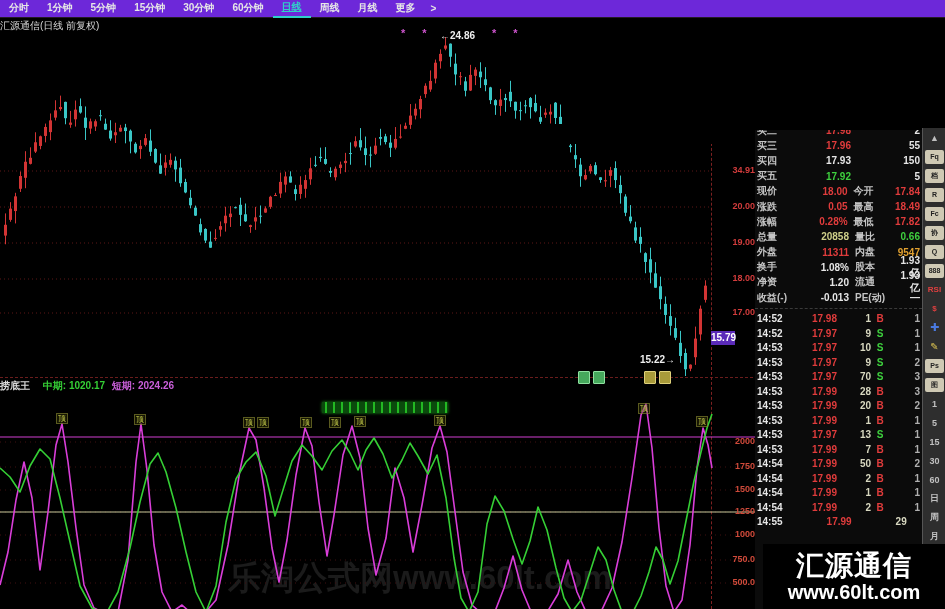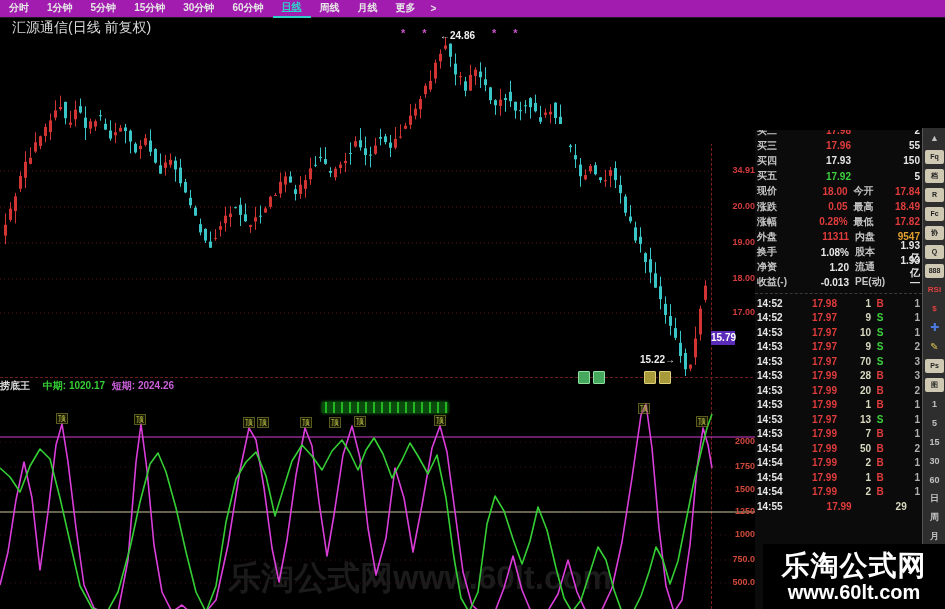--- a/index.html
+++ b/index.html
@@ -1,26 +1,26 @@
 <!DOCTYPE html>
 <html><head>
 <meta charset="utf-8">
 <style>
   html,body{margin:0;padding:0;background:#000;}
   body{width:945px;height:609px;overflow:hidden;font-family:"Liberation Sans","DejaVu Sans",sans-serif;}
   .app{position:relative;width:945px;height:609px;background:#000;overflow:hidden;}
 
   
-  .toolbar{position:absolute;left:0;top:0;width:945px;height:17px;background:#a21caf;
+  .toolbar{position:absolute;left:0;top:0;width:945px;height:17px;background:#6d28d9;
            border-bottom:1px solid #241a24;display:flex;align-items:center;z-index:40;}
   .tool-item{color:#e6e6e6;font-size:10px;font-weight:bold;padding:1px 9px 2px 9px;cursor:default;}
   .tool-item.active{color:#2fd0c8;border-bottom:2px solid #2fd0c8;text-decoration:underline;}
   .tool-arrow{color:#e6e6e6;font-size:10px;font-weight:bold;padding:0 6px;}
 
-  .chart-title{position:absolute;left:12px;top:19px;color:#d8d8d8;font-size:14px;z-index:20;}
+  .chart-title{position:absolute;left:0;top:19px;color:#d8d8d8;font-size:10px;z-index:20;}
 
   svg{position:absolute;left:0;}
   #candleSvg{top:0;z-index:10;}
   #indSvg{top:395px;z-index:10;}
 
   .vline{position:absolute;top:128px;height:481px;width:0;border-left:1px dashed #7c2020;z-index:8;}
   .hsep{position:absolute;left:0;width:763px;height:0;border-top:1px dashed #6a1c1c;z-index:8;}
 
   .axl{position:absolute;width:46px;text-align:right;color:#d23c3c;font-size:9px;font-weight:bold;z-index:12;}
   .price-badge{position:absolute;left:711px;width:24px;height:14px;background:#5a2ab8;color:#fff;
@@ -498,20 +498,26 @@
         <span class="lb st-lb2">最高</span>
         <span class="st-v2 c-r">18.49</span>
       </div>
       <div class="qrow">
         <span class="lb st-lb">涨幅</span>
         <span class="st-v1 c-r">0.28%</span>
         <span class="lb st-lb2">最低</span>
         <span class="st-v2 c-r">17.82</span>
       </div>
       <div class="qrow">
+        <span class="lb st-lb">总量</span>
+        <span class="st-v1 c-y">20858</span>
+        <span class="lb st-lb2">量比</span>
+        <span class="st-v2 c-g">0.66</span>
+      </div>
+      <div class="qrow">
         <span class="lb st-lb">外盘</span>
         <span class="st-v1 c-r">11311</span>
         <span class="lb st-lb2">内盘</span>
         <span class="st-v2 c-o">9547</span>
       </div>
       <div class="qrow">
         <span class="lb st-lb">换手</span>
         <span class="st-v1 c-w">1.08%</span>
         <span class="lb st-lb2">股本</span>
         <span class="st-v2 c-w">1.93亿</span>
@@ -699,17 +705,17 @@
       </div>
       <div class="icell-wrap">
         <span class="icell plain">周</span>
       </div>
       <div class="icell-wrap">
         <span class="icell plain">月</span>
       </div>
     </div>
 
   <div class="watermark">
-    <div class="wm1">乐淘公式网</div>
+    <div class="wm1">汇源通信</div>
     <div class="wm2">www.60lt.com</div>
   </div>
 
 </div>
 
 </body></html>

